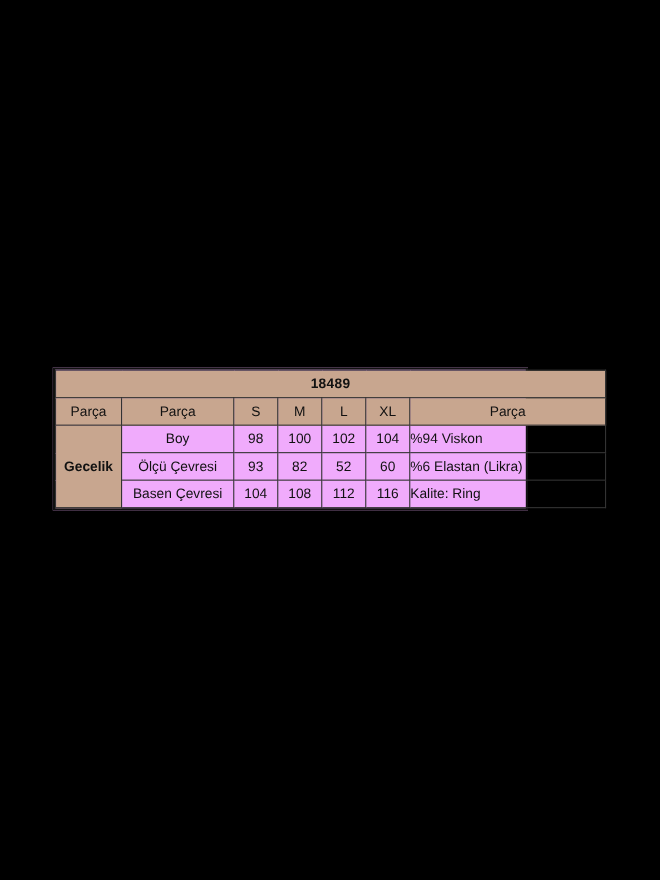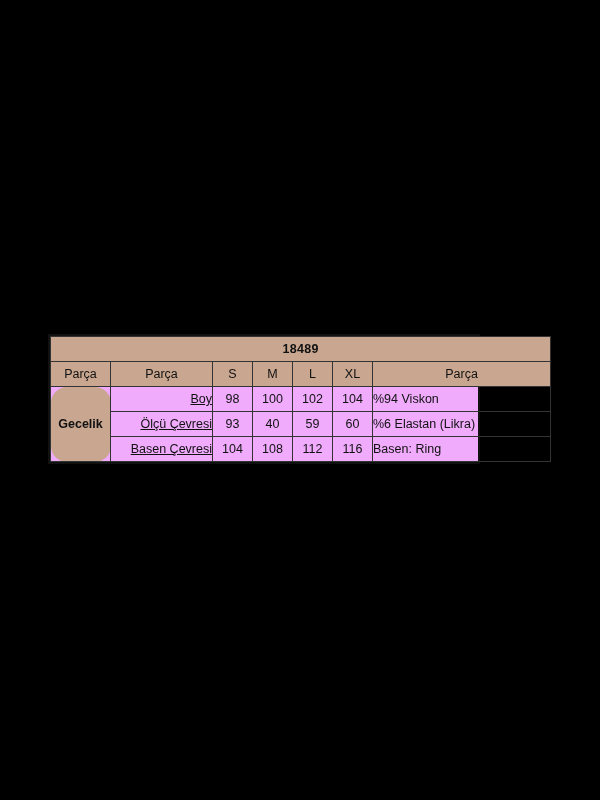--- a/index.html
+++ b/index.html
@@ -48,27 +48,25 @@
     background: #c8a68f;
     text-align: center;
     font-weight: normal;
     font-size: 13px;
   }
   .part-cell {
     background: #c8a68f;
     text-align: center;
     font-weight: bold;
     font-size: 13px;
-    border-radius: 16px;
   }
   .measure-cell {
-    text-align: right;
+    text-align: center;
     padding-left: 7px;
     font-size: 12.5px;
-    text-decoration: underline;
   }
   .val-cell {
     text-align: center;
     font-size: 12.5px;
   }
   .fabric-cell {
     text-align: left;
     padding-left: 7px;
     font-size: 12.5px;
   }
@@ -110,28 +108,28 @@
         <td class="measure-cell">Boy</td>
         <td class="val-cell">98</td>
         <td class="val-cell">100</td>
         <td class="val-cell">102</td>
         <td class="val-cell">104</td>
         <td class="fabric-cell">%94 Viskon</td>
       </tr>
       <tr class="row-h">
         <td class="measure-cell">Ölçü Çevresi</td>
         <td class="val-cell">93</td>
-        <td class="val-cell">40</td>
-        <td class="val-cell">59</td>
+        <td class="val-cell">82</td>
+        <td class="val-cell">52</td>
         <td class="val-cell">60</td>
         <td class="fabric-cell">%6 Elastan (Likra)</td>
       </tr>
       <tr class="row-h">
         <td class="measure-cell">Basen Çevresi</td>
         <td class="val-cell">104</td>
         <td class="val-cell">108</td>
         <td class="val-cell">112</td>
         <td class="val-cell">116</td>
-        <td class="fabric-cell">Basen: Ring</td>
+        <td class="fabric-cell">Kalite: Ring</td>
       </tr>
     </tbody>
   </table>
 </div>
 
 </body></html>

